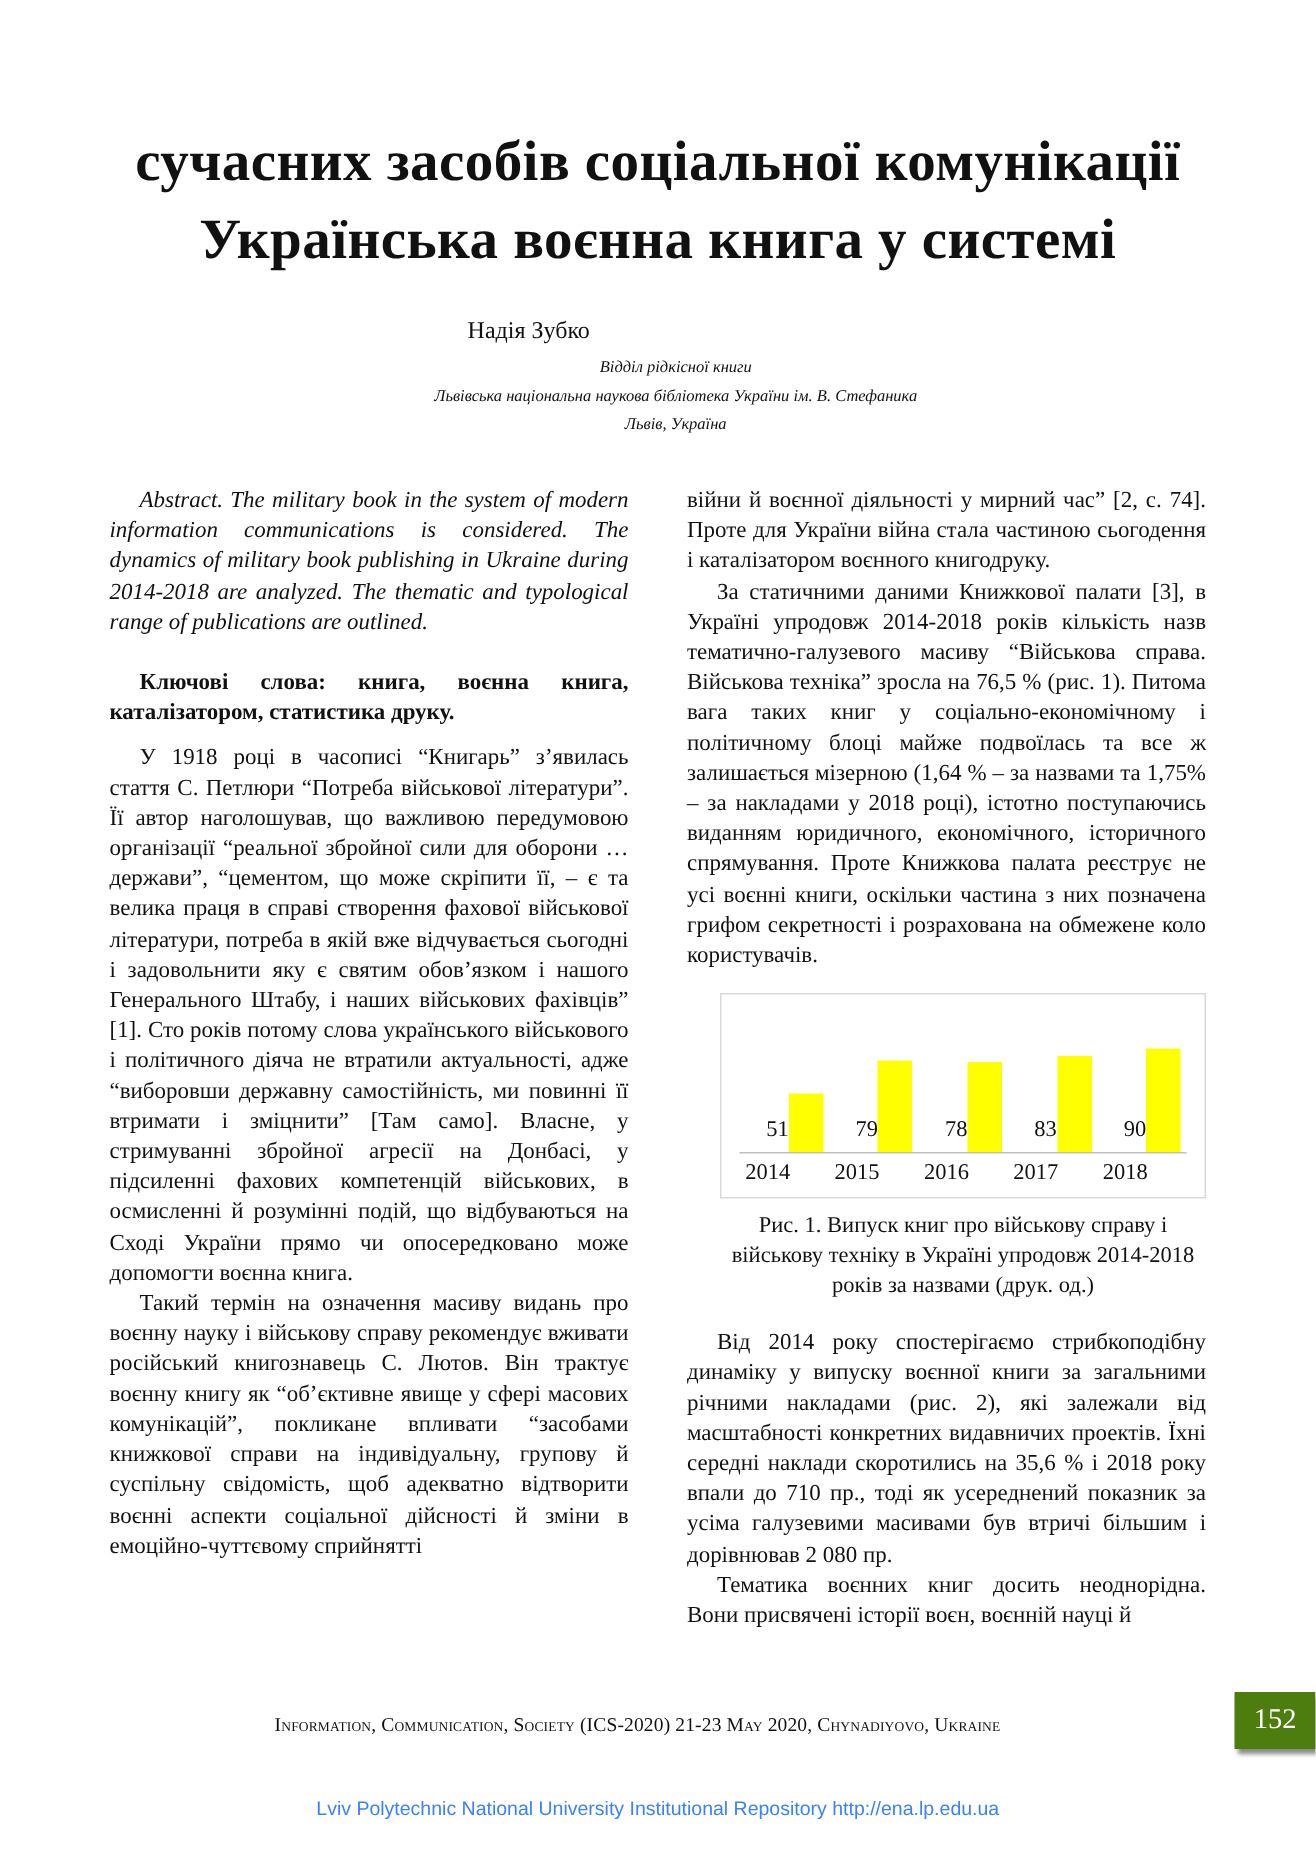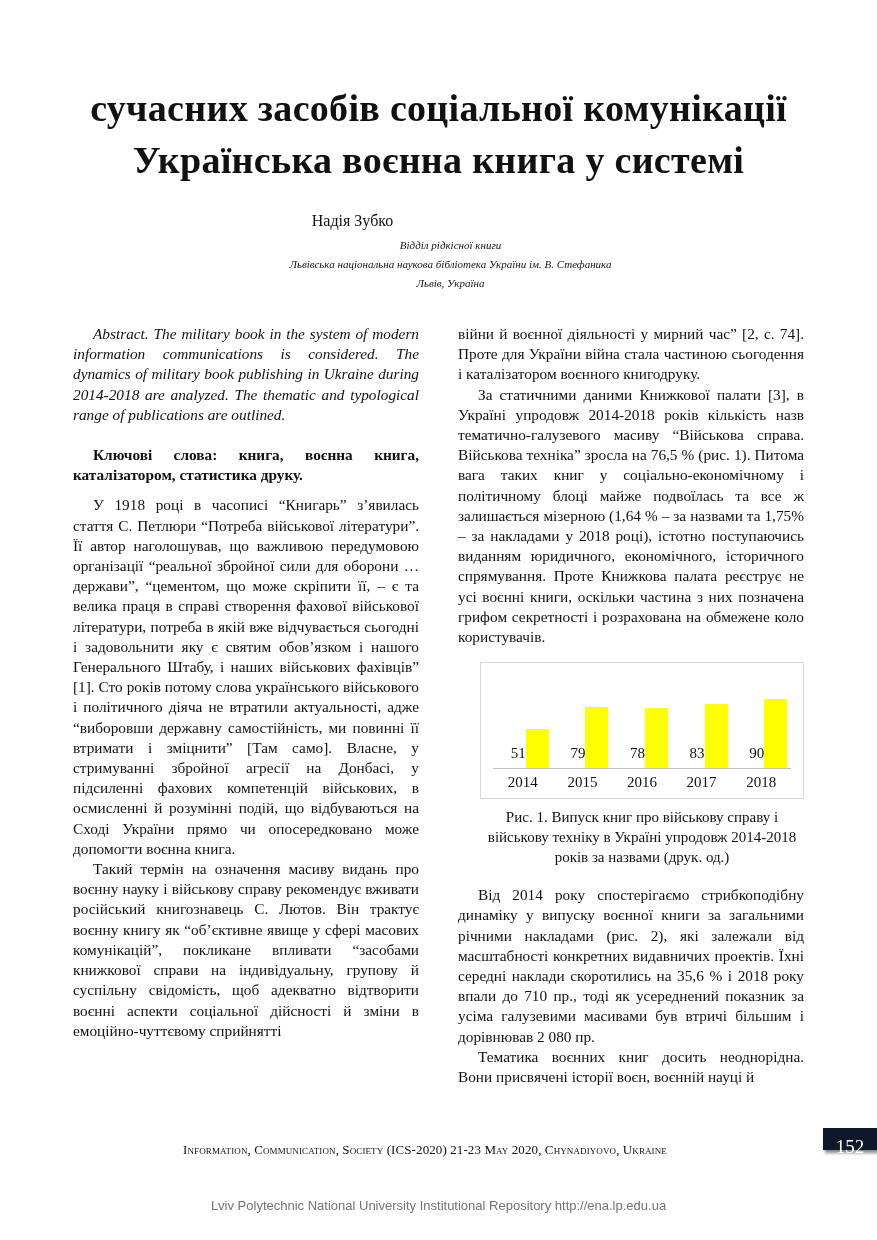--- a/index.html
+++ b/index.html
@@ -25,31 +25,31 @@
                position: relative; box-sizing: border-box; }
   .plot { position: absolute; left: 12px; right: 12px; top: 10px; height: 95px;
           border-bottom: 1px solid #bfbfbf; display: flex; justify-content: space-around;
           align-items: flex-end; }
   .bar-wrap { width: 52px; display: flex; flex-direction: row; align-items: flex-end;
               justify-content: flex-end; height: 100%; }
   .bar-val { font-size: 15px; line-height: 18px; margin-bottom: 6px; }
   .bar { width: 23px; background: #ffff00; }
   .xlabels { position: absolute; left: 12px; right: 12px; top: 109px; display: flex;
              justify-content: space-around; }
-  .xlabels span { width: 52px; text-align: center; font-size: 15px; }
+  .xlabels span { width: 52px; font-size: 15px; }
   .caption { text-align: center; font-size: 15px; line-height: 20px; margin-top: 8px;
              margin-left: 22px; width: 324px; }
   .after-fig { margin-top: 18px !important; }
   .footer { position: absolute; left: 60px; top: 1142px; width: 730px; text-align: center;
             font-size: 13px; font-variant: small-caps; letter-spacing: 0.1px; }
-  .pagenum { position: absolute; left: 823px; top: 1128px; width: 54px; height: 22px;
-             background: #0f172a; color: #fff; font-size: 19px; text-align: center;
+  .pagenum { position: absolute; left: 823px; top: 1128px; width: 54px; height: 38px;
+             background: #4d7c0f; color: #fff; font-size: 19px; text-align: center;
              line-height: 38px; box-shadow: 2px 3px 3px #888; }
   .repo { position: absolute; left: 0; top: 1198px; width: 877px; text-align: center;
-          font-family: "Liberation Sans", sans-serif; color: #737373; font-size: 13px; }
+          font-family: "Liberation Sans", sans-serif; color: #3b82f6; font-size: 13px; }
 </style>
 </head>
 <body>
 
 <div class="title">
   <div>сучасних засобів соціальної комунікації</div>
   <div>Українська воєнна книга у системі</div>
 </div>
 
 <div class="author">Надія Зубко</div>

